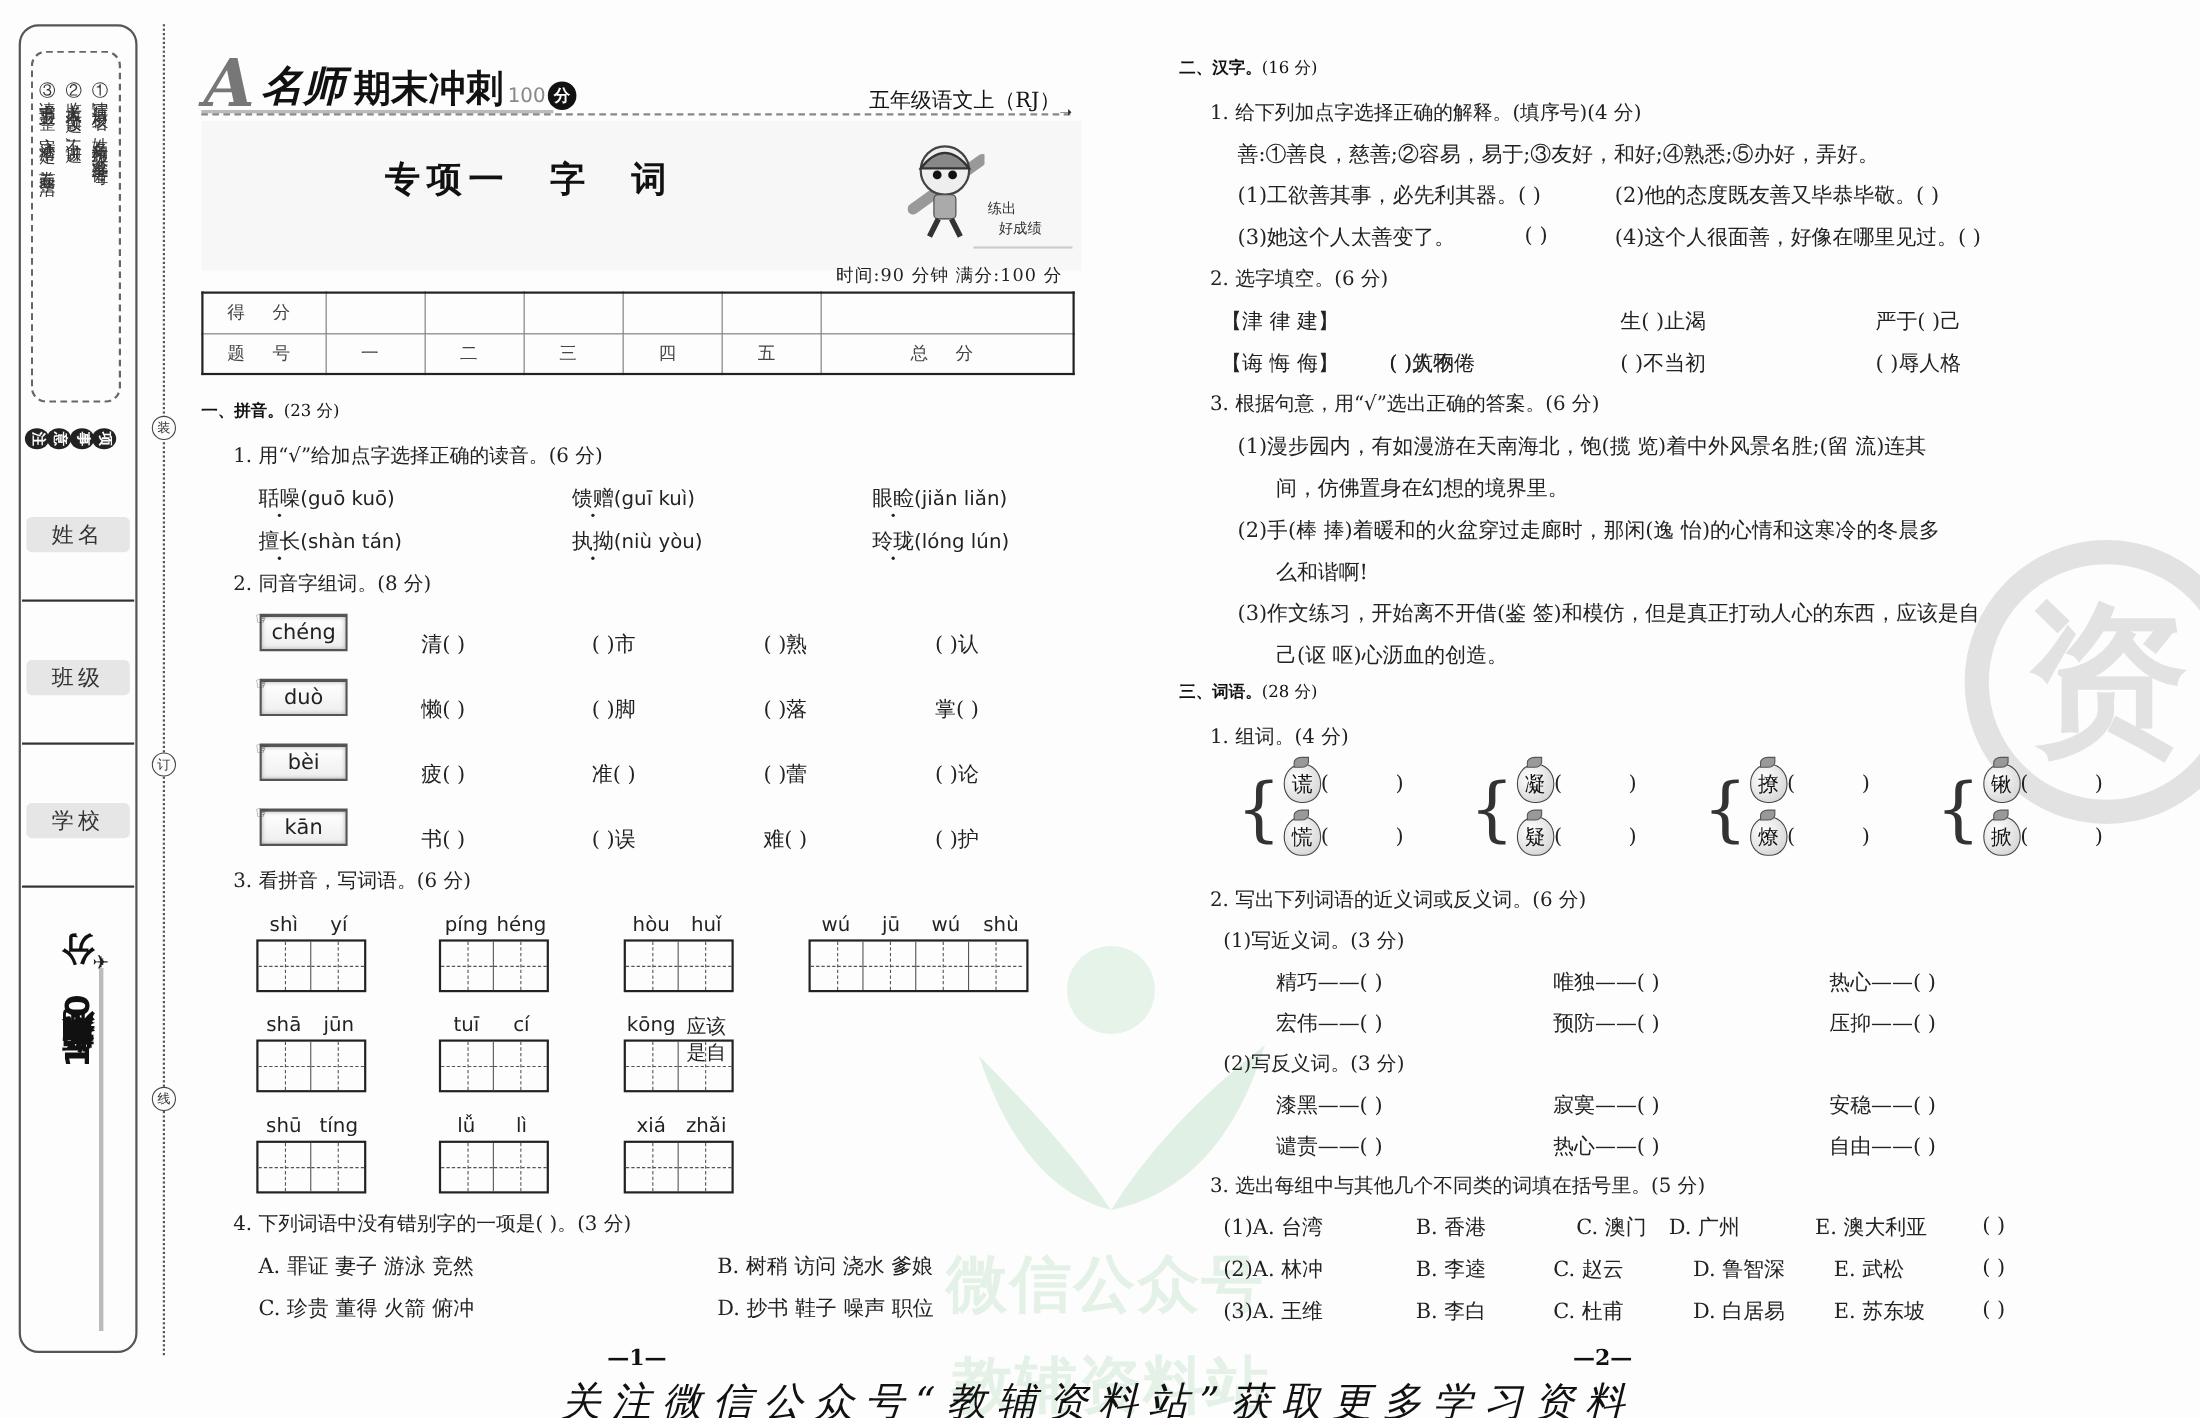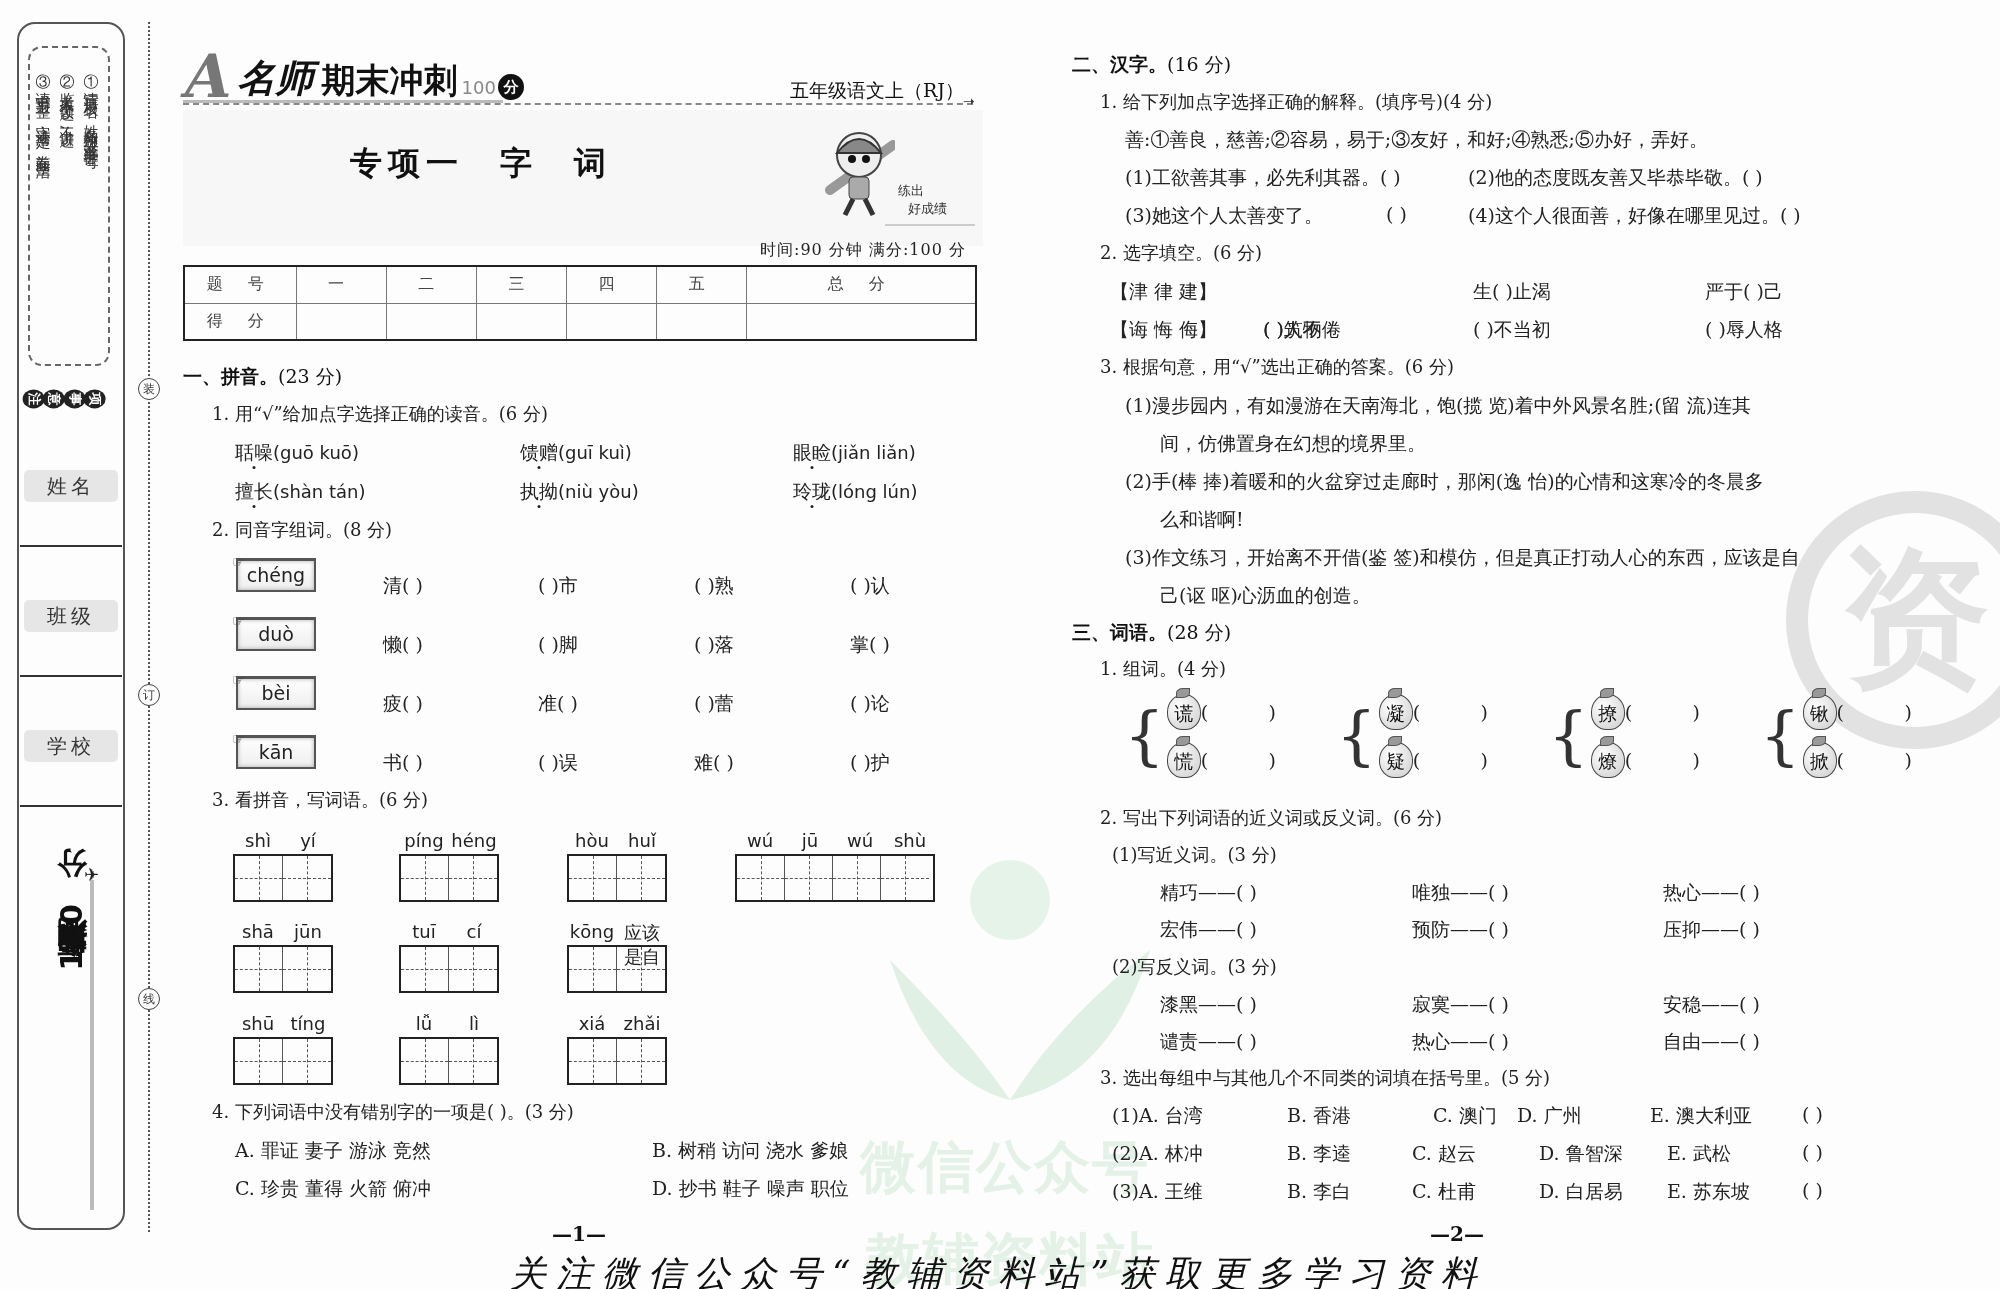--- a/index.html
+++ b/index.html
@@ -38,21 +38,21 @@
   .title .gap { display: inline-block; width: 36px; }
   .mascot { left: 825px; top: 125px; width: 70px; height: 95px; }
   .mascot-text { left: 898px; top: 182px; font-size: 13px; color: #333; line-height: 18px; }
   .time-line { left: 760px; top: 240px; font-size: 16px; color: #222; letter-spacing: 1px; }
 
   
   .score-table { position: absolute; left: 183px; top: 265px; width: 794px; border-collapse: collapse; border: 2px solid #222; font-size: 16px; color: #444; }
   .score-table td { border: 1px solid #777; height: 37px; text-align: center; letter-spacing: 10px; }
   .score-table td:first-child { width: 112px; }
 
-  .h1 { font-size: 19px; font-weight: bold; color: #111; }
+  .h1 { font-size: 15px; font-weight: bold; color: #111; }
   .h1 .pts { font-weight: normal; }
   .q { font-size: 18px; color: #222; }
   .opt { font-size: 19px; color: #222; white-space: nowrap; }
   .py { font-family: "DejaVu Sans", "Liberation Sans", sans-serif; font-size: 18px; color: #222; }
   .dot-u { position: relative; }
   .dot-u::after { content: ""; position: absolute; left: 50%; bottom: -6px; width: 3px; height: 3px; background: #222; border-radius: 50%; transform: translateX(-50%); }
 
   
   .pytag { width: 80px; height: 34px; border: 2px solid #555; border-top-width: 3px; background: linear-gradient(#fff, #eee); box-shadow: inset 0 0 4px #aaa; font-family: "DejaVu Sans", sans-serif; font-size: 19px; text-align: center; line-height: 28px; color: #222; }
   .pytag-hand { font-size: 15px; color: #444; }
@@ -159,36 +159,36 @@
 <div class="abs mascot-text">
   <div>练出</div>
   <div style="padding-left:10px;">好成绩</div>
 </div>
 <div class="abs" style="left:885px; top:224px; width:90px; border-top:2px solid #ccc;"></div>
 <div class="abs time-line">时间:90 分钟   满分:100 分</div>
 
 <table class="score-table">
   <tbody>
       <tr>
+    <td>得 分</td>
+    <td></td>
+    <td></td>
+    <td></td>
+    <td></td>
+    <td></td>
+    <td></td>
+  </tr>
+  <tr>
     <td>题 号</td>
     <td>一</td>
     <td>二</td>
     <td>三</td>
     <td>四</td>
     <td>五</td>
     <td>总 分</td>
-  </tr>
-  <tr>
-    <td>得 分</td>
-    <td></td>
-    <td></td>
-    <td></td>
-    <td></td>
-    <td></td>
-    <td></td>
   </tr>
 </tbody>
   </table>
 
 <div class="abs h1" style="left:183px; top:364px;">
   <span>一、拼音。</span><span class="pts">(23 分)</span>
 </div>
 <div class="abs q" style="left:212px; top:402px;">1. 用“√”给加点字选择正确的读音。(6 分)</div>
 
 <div class="abs opt" style="left:235px; top:440px;"><span class="dot-u">聒噪</span><span class="py">(guō  kuō)</span></div>

